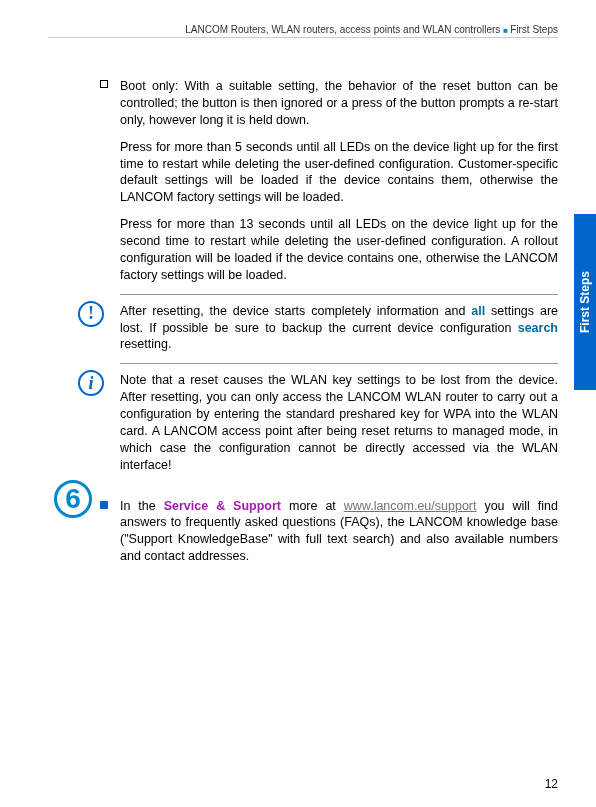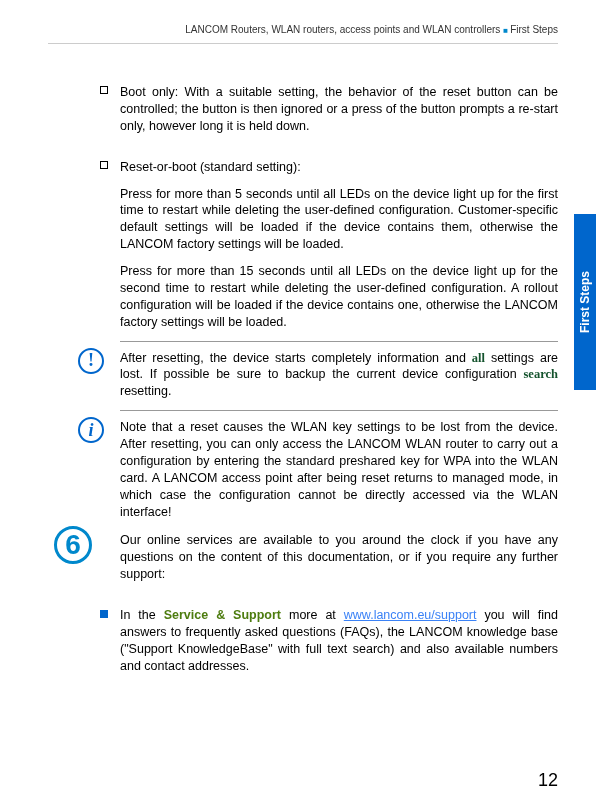--- a/index.html
+++ b/index.html
@@ -14,21 +14,21 @@
       font-size: 12.5px;
       color: #000;
       position: relative;
       background: #fff;
       padding: 24px 38px 20px 48px;
     }
     .header {
       text-align: right;
       font-size: 10px;
       color: #333;
-      padding-bottom: 8px;
+      padding-bottom: 2px;
       border-bottom: 1px solid #ccc;
       margin-bottom: 40px;
     }
     .header .sq {
       color: #0088cc;
       font-size: 8px;
       vertical-align: middle;
     }
     .side-tab {
       position: absolute;
@@ -101,23 +101,22 @@
       justify-content: center;
       font-weight: bold;
       font-size: 18px;
       font-family: Georgia, serif;
     }
     .note-icon.info {
       font-style: italic;
       font-family: Georgia, serif;
     }
     .emph {
-      color: #14532d;
-      font-weight: bold;
-      font-family: Liberation Serif, serif;
+      color: #0369a1;
+      font-weight: bold;
     }
     .section-num {
       position: absolute;
       left: -66px;
       top: -4px;
       width: 38px;
       height: 38px;
       border: 3px solid #0088cc;
       border-radius: 50%;
       color: #0088cc;
@@ -128,32 +127,32 @@
       font-weight: bold;
     }
     h2 {
       font-size: 16px;
       font-weight: bold;
       margin-bottom: 12px;
       margin-top: 4px;
       position: relative;
     }
     .link {
-      color: #3b82f6;
+      color: #737373;
       text-decoration: underline;
     }
     .service-bold {
-      color: #4d7c0f;
+      color: #a21caf;
       font-weight: bold;
     }
     .page-num {
       position: absolute;
       bottom: 16px;
       right: 38px;
-      font-size: 18px;
+      font-size: 12px;
     }
   </style>
 </head>
 <body>
 
 <div class="header">
   <span>LANCOM Routers, WLAN routers, access points and WLAN controllers</span>
   <span class="sq"> ■ </span>
   <span>First Steps</span>
 </div>
@@ -163,44 +162,39 @@
 </div>
 
 <div class="content">
 
 
   <div class="bullet-item">
     <span class="marker"></span>
     <span>Boot only: With a suitable setting, the behavior of the reset button can be controlled; the button is then ignored or a press of the button prompts a re-start only, however long it is held down.</span>
   </div>
 
-  <div class="bullet-item">
-    <span class="marker"></span>
-    <span>Reset-or-boot (standard setting):</span>
-  </div>
   <p class="sub-para">Press for more than 5 seconds until all LEDs on the device light up for the first time to restart while deleting the user-defined configuration. Customer-specific default settings will be loaded if the device contains them, otherwise the LANCOM factory settings will be loaded.</p>
-  <p class="sub-para">Press for more than 15 seconds until all LEDs on the device light up for the second time to restart while deleting the user-defined configuration. A rollout configuration will be loaded if the device contains one, otherwise the LANCOM factory settings will be loaded.</p>
+  <p class="sub-para">Press for more than 13 seconds until all LEDs on the device light up for the second time to restart while deleting the user-defined configuration. A rollout configuration will be loaded if the device contains one, otherwise the LANCOM factory settings will be loaded.</p>
 
   <div class="note-box">
     <div class="note-icon">!</div>
     <p>
       <span>After resetting, the device starts completely information and </span><span class="emph">all</span><span> settings are lost. If possible be sure to backup the current device configuration </span><span class="emph">search</span><span> resetting.</span>
     </p>
   </div>
 
   <div class="note-box">
     <div class="note-icon info">i</div>
     <p>Note that a reset causes the WLAN key settings to be lost from the device. After resetting, you can only access the LANCOM WLAN router to carry out a configuration by entering the standard preshared key for WPA into the WLAN card. A LANCOM access point after being reset returns to managed mode, in which case the configuration cannot be directly accessed via the WLAN interface!</p>
   </div>
 
   <h2>
     <span class="section-num">6</span>
   </h2>
 
-  <p>Our online services are available to you around the clock if you have any questions on the content of this documentation, or if you require any further support:</p>
 
   <div class="bullet-item square">
     <span class="marker"></span>
     <span>
       <span>In the </span><span class="service-bold">Service &amp; Support</span><span> more at </span><span class="link">www.lancom.eu/support</span><span> you will find answers to frequently asked questions (FAQs), the LANCOM knowledge base ("Support KnowledgeBase" with full text search) and also available numbers and contact addresses.</span>
     </span>
   </div>
 
 </div>
 

